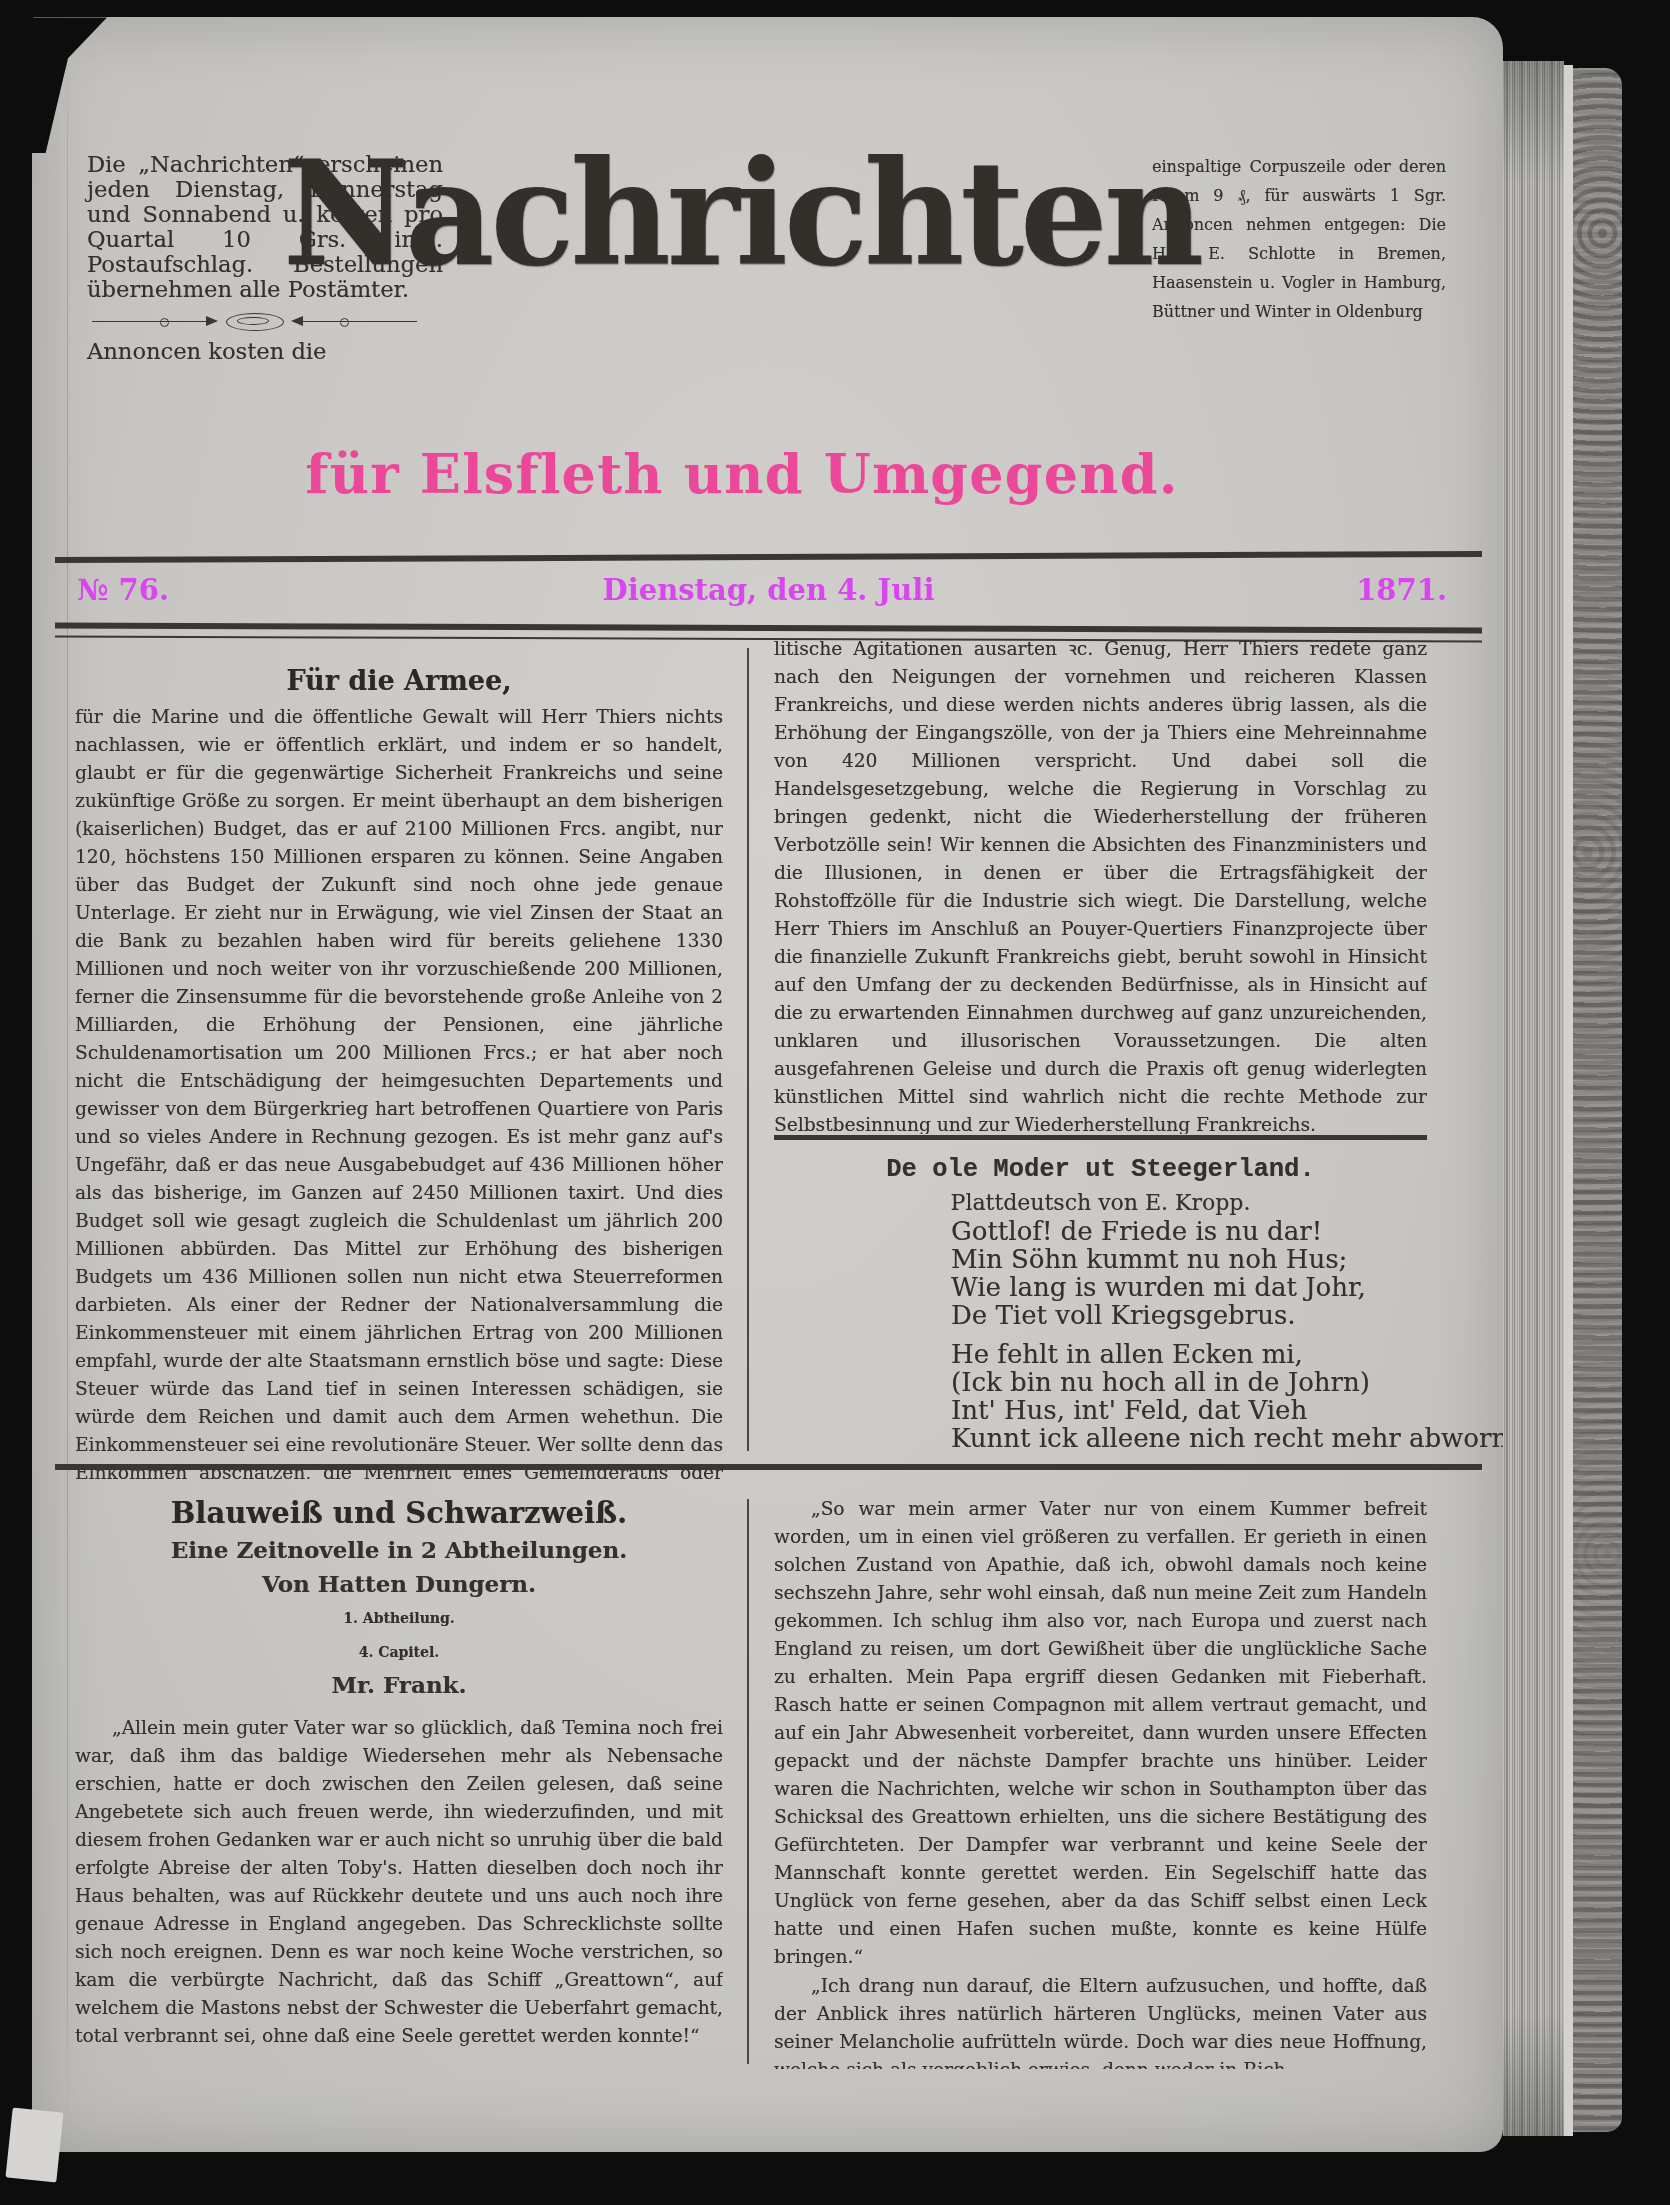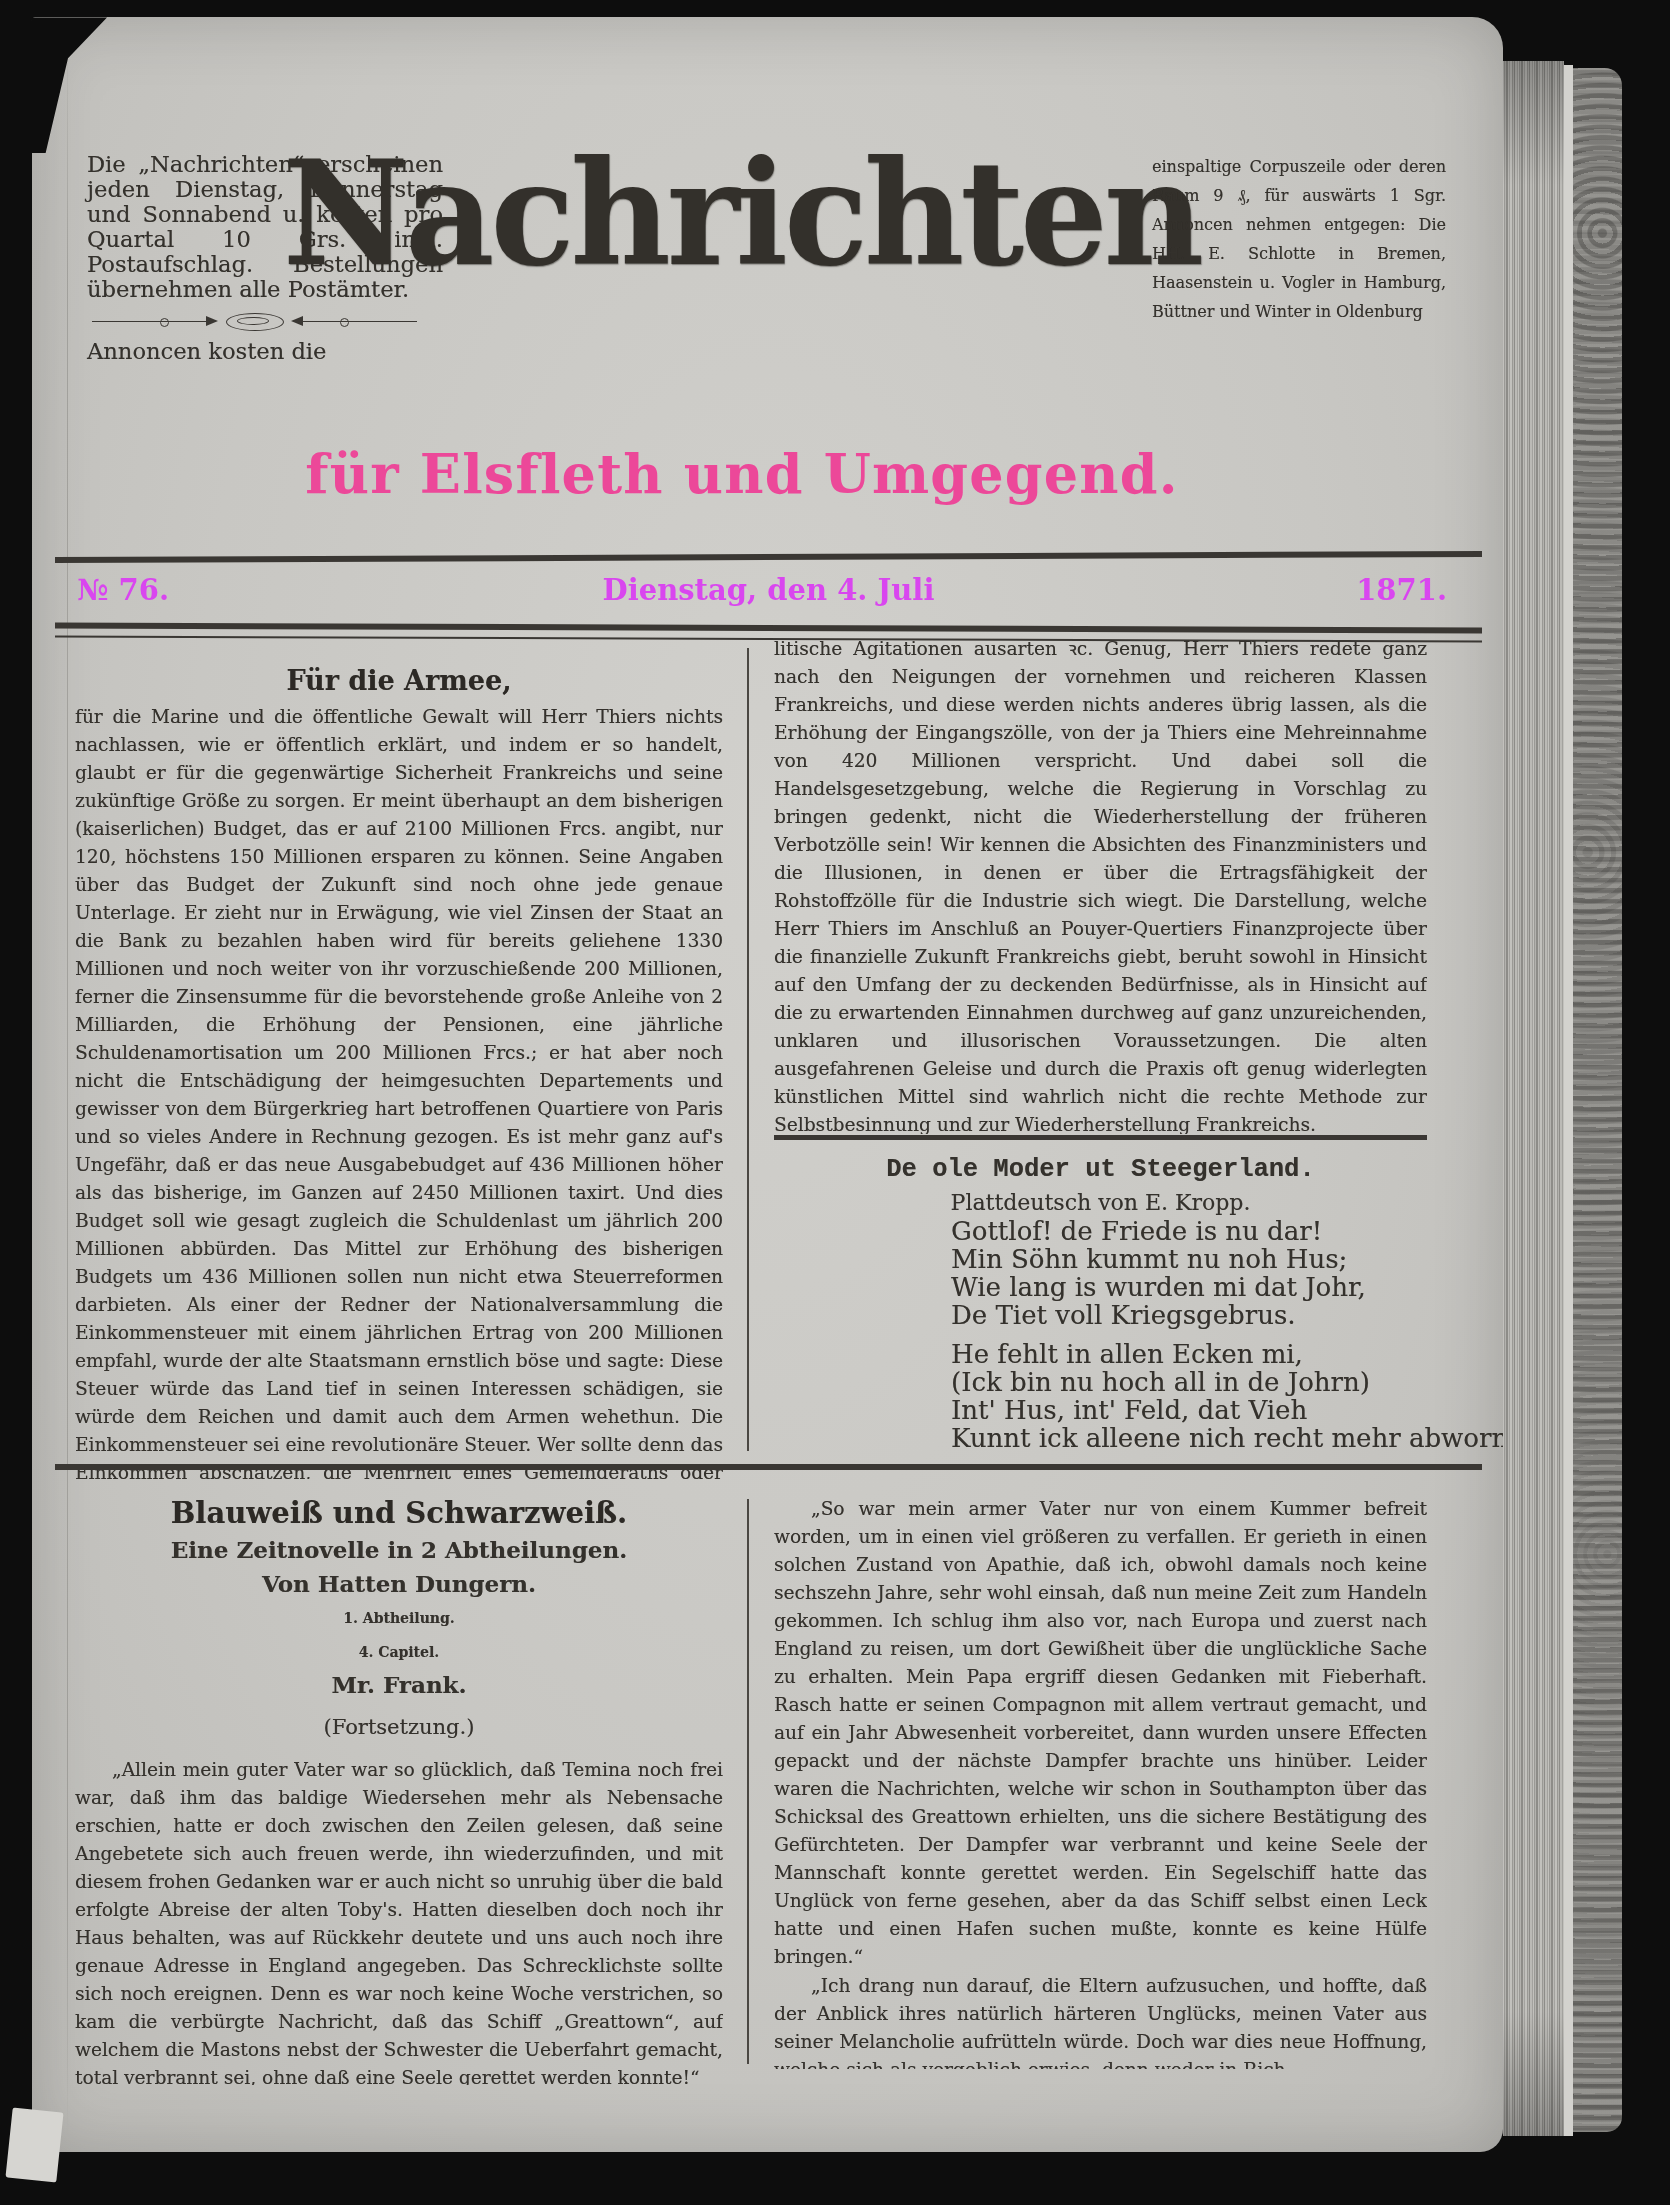--- a/index.html
+++ b/index.html
@@ -159,21 +159,20 @@
   <div class="rule rule-mid"></div>
   <div class="colrule bot"></div>
 
   <article class="col lb ink">
     <h3 class="nt">Blauweiß und Schwarzweiß.</h3>
     <div class="ns">Eine Zeitnovelle in 2 Abtheilungen.</div>
     <div class="nb">Von Hatten Dungern.</div>
     <div class="sm">1. Abtheilung.</div>
     <div class="sm">4. Capitel.</div>
     <div class="nb">Mr. Frank.</div>
-    <div class="ft">(Fortsetzung.)</div>
     <p class="body">„Allein mein guter Vater war so glücklich, daß Temina noch frei war, daß ihm das baldige Wiedersehen mehr als Nebensache erschien, hatte er doch zwischen den Zeilen gelesen, daß seine Angebetete sich auch freuen werde, ihn wiederzufinden, und mit diesem frohen Gedanken war er auch nicht so unruhig über die bald erfolgte Abreise der alten Toby's. Hatten dieselben doch noch ihr Haus behalten, was auf Rückkehr deutete und uns auch noch ihre genaue Adresse in England angegeben. Das Schrecklichste sollte sich noch ereignen. Denn es war noch keine Woche verstrichen, so kam die verbürgte Nachricht, daß das Schiff „Greattown“, auf welchem die Mastons nebst der Schwester die Ueberfahrt gemacht, total verbrannt sei, ohne daß eine Seele gerettet werden konnte!“</p>
   </article>
 
   <article class="col rb ink">
     <p>„So war mein armer Vater nur von einem Kummer befreit worden, um in einen viel größeren zu verfallen. Er gerieth in einen solchen Zustand von Apathie, daß ich, obwohl damals noch keine sechszehn Jahre, sehr wohl einsah, daß nun meine Zeit zum Handeln gekommen. Ich schlug ihm also vor, nach Europa und zuerst nach England zu reisen, um dort Gewißheit über die unglückliche Sache zu erhalten. Mein Papa ergriff diesen Gedanken mit Fieberhaft. Rasch hatte er seinen Compagnon mit allem vertraut gemacht, und auf ein Jahr Abwesenheit vorbereitet, dann wurden unsere Effecten gepackt und der nächste Dampfer brachte uns hinüber. Leider waren die Nachrichten, welche wir schon in Southampton über das Schicksal des Greattown erhielten, uns die sichere Bestätigung des Gefürchteten. Der Dampfer war verbrannt und keine Seele der Mannschaft konnte gerettet werden. Ein Segelschiff hatte das Unglück von ferne gesehen, aber da das Schiff selbst einen Leck hatte und einen Hafen suchen mußte, konnte es keine Hülfe bringen.“</p>
     <p>„Ich drang nun darauf, die Eltern aufzusuchen, und hoffte, daß der Anblick ihres natürlich härteren Unglücks, meinen Vater aus seiner Melancholie aufrütteln würde. Doch war dies neue Hoffnung, welche sich als vergeblich erwies, denn weder in Rich-</p>
   </article>
 
   <div class="edge-streaks"></div>
   <div class="edge-light"></div>

